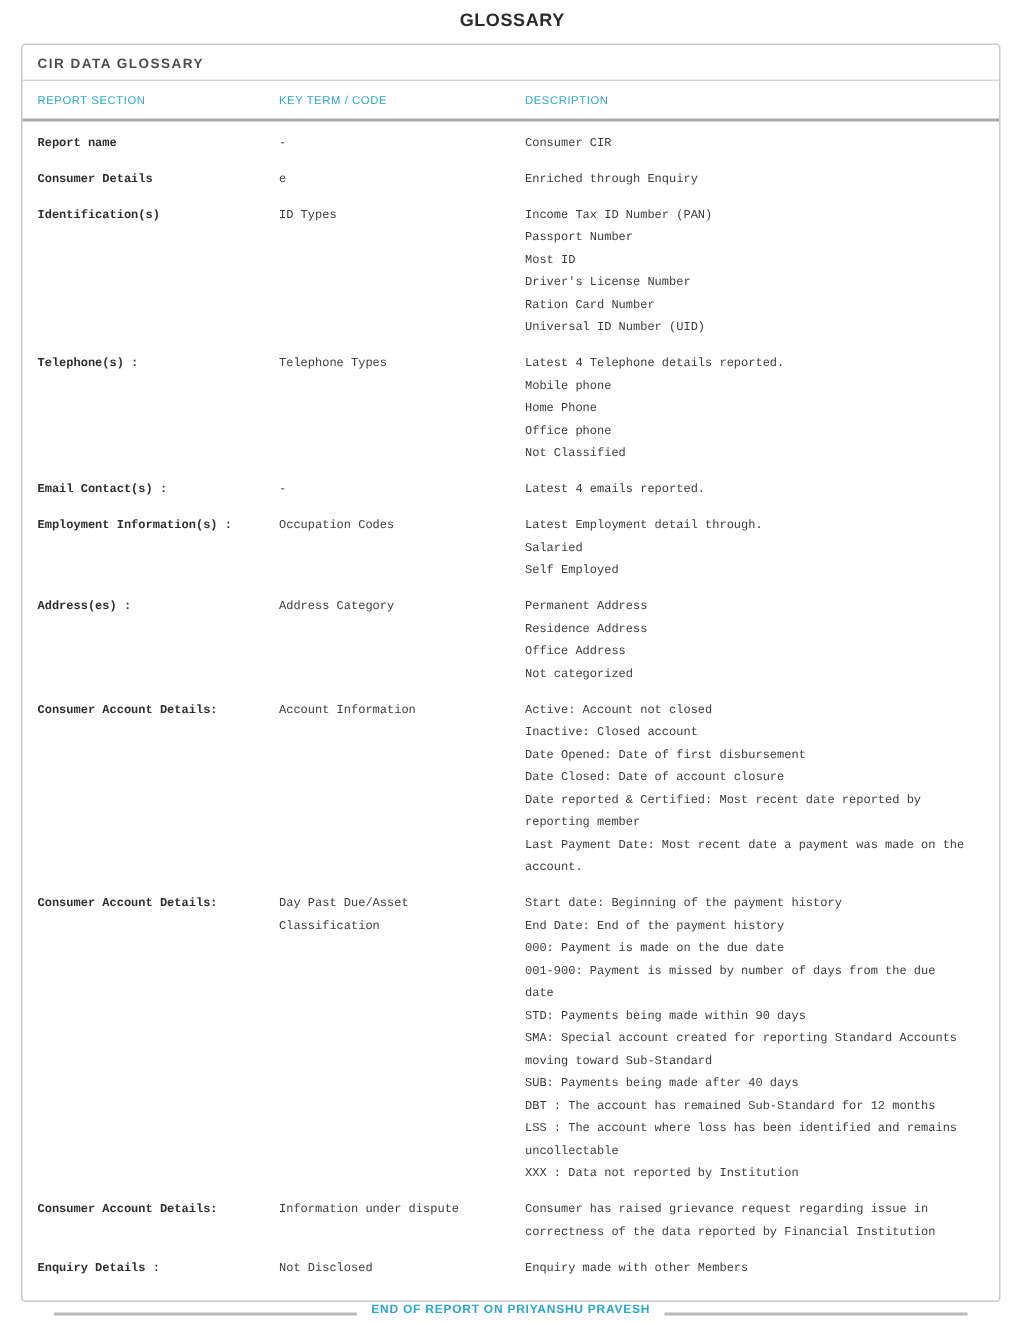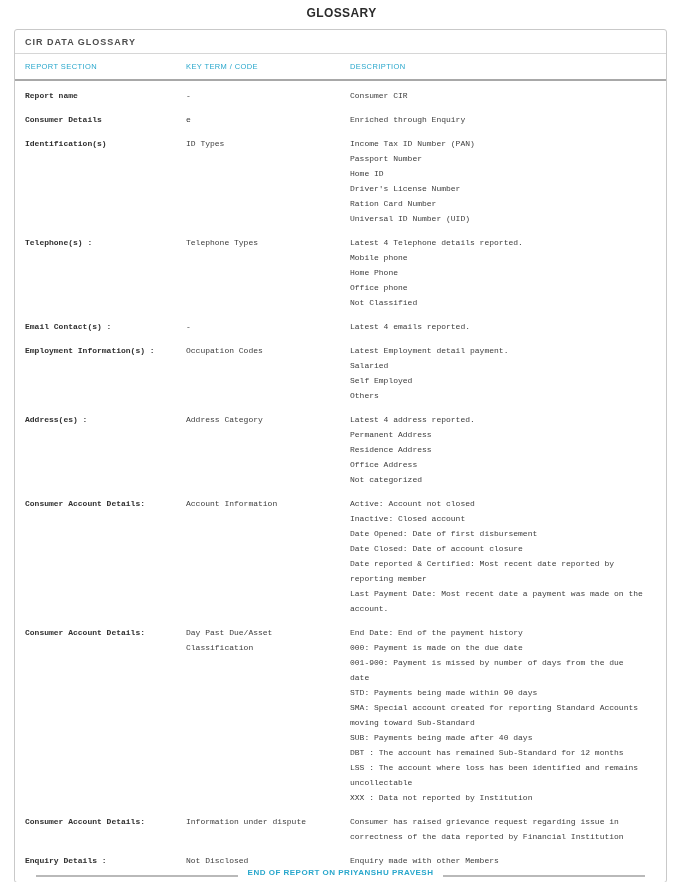--- a/index.html
+++ b/index.html
@@ -112,21 +112,21 @@
           <div class="cell desc">
             <span class="desc-line">Enriched through Enquiry</span>
           </div>
         </div>
         <div class="g-row">
           <div class="cell section">Identification(s)</div>
           <div class="cell keyterm">ID Types</div>
           <div class="cell desc">
             <span class="desc-line">Income Tax ID Number (PAN)</span>
             <span class="desc-line">Passport Number</span>
-            <span class="desc-line">Home ID</span>
+            <span class="desc-line">Most ID</span>
             <span class="desc-line">Driver's License Number</span>
             <span class="desc-line">Ration Card Number</span>
             <span class="desc-line">Universal ID Number (UID)</span>
           </div>
         </div>
         <div class="g-row">
           <div class="cell section">Telephone(s) :</div>
           <div class="cell keyterm">Telephone Types</div>
           <div class="cell desc">
             <span class="desc-line">Latest 4 Telephone details reported.</span>
@@ -140,31 +140,29 @@
           <div class="cell section">Email Contact(s) :</div>
           <div class="cell keyterm">-</div>
           <div class="cell desc">
             <span class="desc-line">Latest 4 emails reported.</span>
           </div>
         </div>
         <div class="g-row">
           <div class="cell section">Employment Information(s) :</div>
           <div class="cell keyterm">Occupation Codes</div>
           <div class="cell desc">
-            <span class="desc-line">Latest Employment detail payment.</span>
+            <span class="desc-line">Latest Employment detail through.</span>
             <span class="desc-line">Salaried</span>
             <span class="desc-line">Self Employed</span>
-            <span class="desc-line">Others</span>
           </div>
         </div>
         <div class="g-row">
           <div class="cell section">Address(es) :</div>
           <div class="cell keyterm">Address Category</div>
           <div class="cell desc">
-            <span class="desc-line">Latest 4 address reported.</span>
             <span class="desc-line">Permanent Address</span>
             <span class="desc-line">Residence Address</span>
             <span class="desc-line">Office Address</span>
             <span class="desc-line">Not categorized</span>
           </div>
         </div>
         <div class="g-row">
           <div class="cell section">Consumer Account Details:</div>
           <div class="cell keyterm">Account Information</div>
           <div class="cell desc">
@@ -173,20 +171,21 @@
             <span class="desc-line">Date Opened: Date of first disbursement</span>
             <span class="desc-line">Date Closed: Date of account closure</span>
             <span class="desc-line">Date reported &amp; Certified: Most recent date reported by reporting member</span>
             <span class="desc-line">Last Payment Date: Most recent date a payment was made on the account.</span>
           </div>
         </div>
         <div class="g-row">
           <div class="cell section">Consumer Account Details:</div>
           <div class="cell keyterm">Day Past Due/Asset Classification</div>
           <div class="cell desc">
+            <span class="desc-line">Start date: Beginning of the payment history</span>
             <span class="desc-line">End Date: End of the payment history</span>
             <span class="desc-line">000: Payment is made on the due date</span>
             <span class="desc-line">001-900: Payment is missed by number of days from the due date</span>
             <span class="desc-line">STD: Payments being made within 90 days</span>
             <span class="desc-line">SMA: Special account created for reporting Standard Accounts moving toward Sub-Standard</span>
             <span class="desc-line">SUB: Payments being made after 40 days</span>
             <span class="desc-line">DBT : The account has remained Sub-Standard for 12 months</span>
             <span class="desc-line">LSS : The account where loss has been identified and remains uncollectable</span>
             <span class="desc-line">XXX : Data not reported by Institution</span>
           </div>

